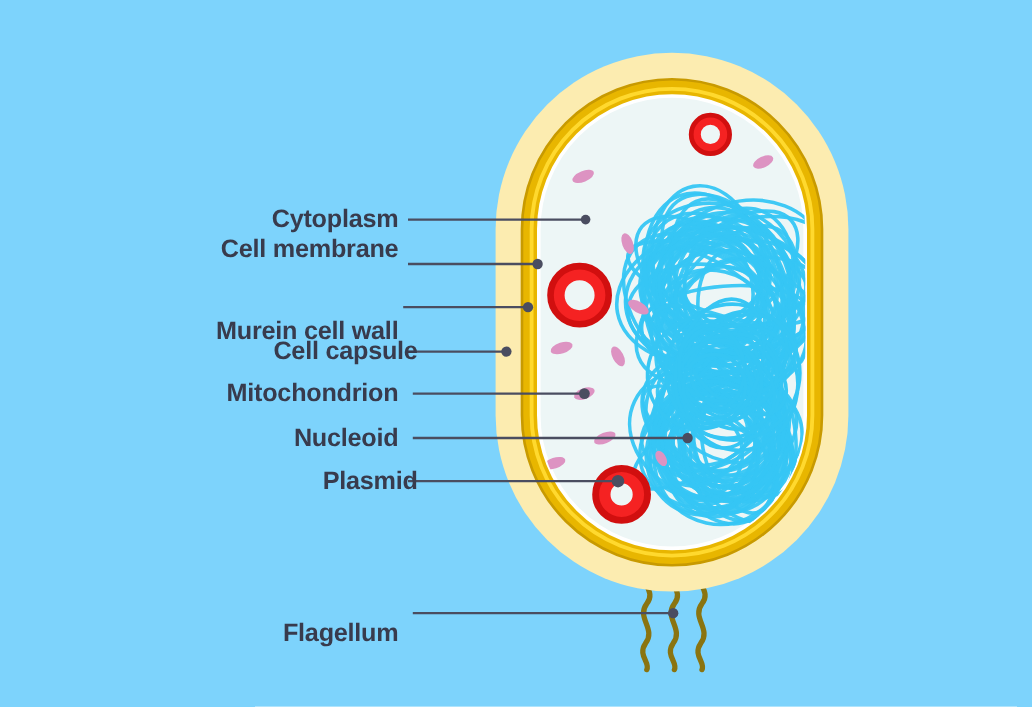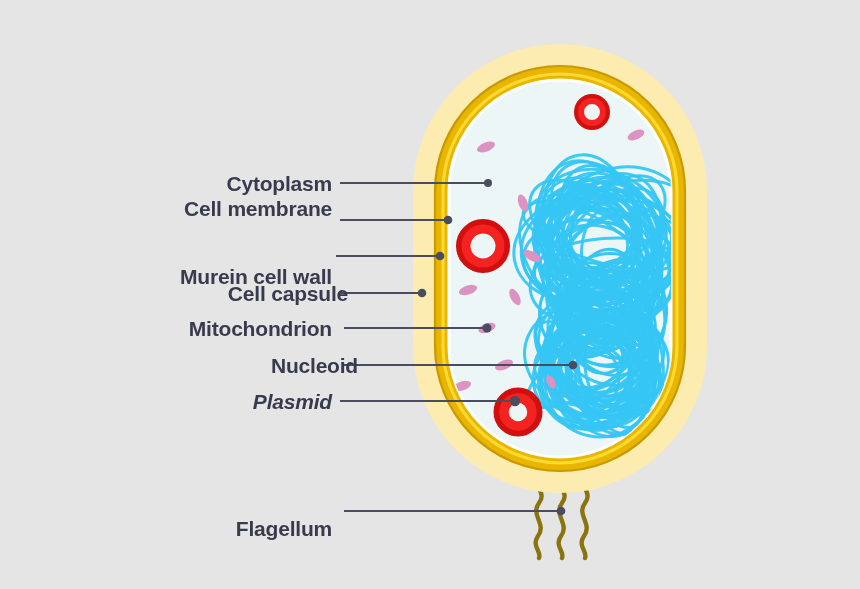--- a/index.html
+++ b/index.html
@@ -5,21 +5,21 @@
 <style>
   html, body {
     margin: 0;
     padding: 0;
     background: #ffffff;
   }
   #stage {
     position: relative;
     width: 860px;
     height: 589px;
-    background: #e5e5e5;
+    background: #7dd3fc;
     overflow: hidden;
     font-family: "Liberation Sans", sans-serif;
   }
   #diagram-svg {
     position: absolute;
     left: 0;
     top: 0;
     width: 860px;
     height: 589px;
     display: block;
@@ -213,18 +213,18 @@
         <circle cx="561" cy="511" r="4.3" fill="#4a4d60"></circle>
       </g>
   </svg>
 
   <div id="labels-layer">
       <div class="label-text" style="right: 528px; top: 183px;">Cytoplasm</div>
       <div class="label-text" style="right: 528px; top: 208px;">Cell membrane</div>
       <div class="label-text" style="right: 528px; top: 256px; margin-top: 20px;">Murein cell wall</div>
       <div class="label-text" style="right: 512px; top: 293px;">Cell capsule</div>
       <div class="label-text" style="right: 528px; top: 328px; margin-left: 26px;">Mitochondrion</div>
-      <div class="label-text" style="right: 502px; top: 365px; text-align: right;">Nucleoid</div>
-      <div class="label-text" style="right: 528px; top: 401px; font-style: italic;">Plasmid</div>
+      <div class="label-text" style="right: 528px; top: 365px; text-align: right;">Nucleoid</div>
+      <div class="label-text" style="right: 512px; top: 401px;">Plasmid</div>
       <div class="label-text" style="right: 528px; top: 511px; margin-top: 17px;">Flagellum</div>
     </div>
 
 </div>
 
 </body></html>

